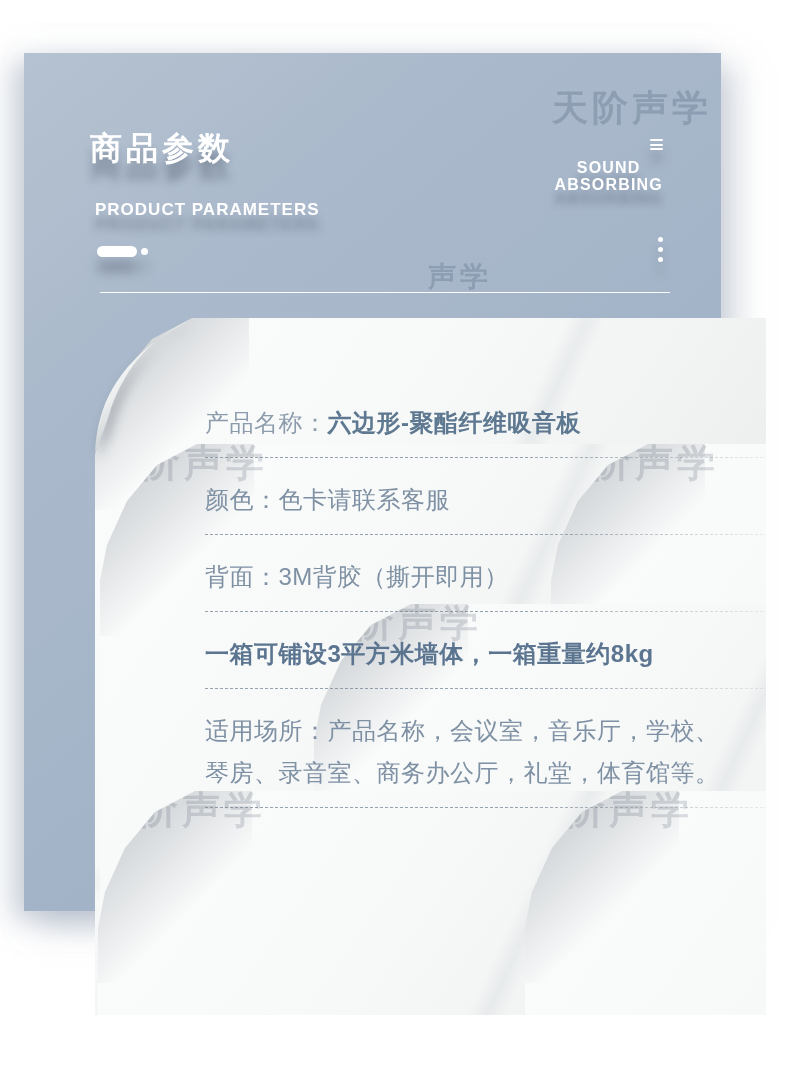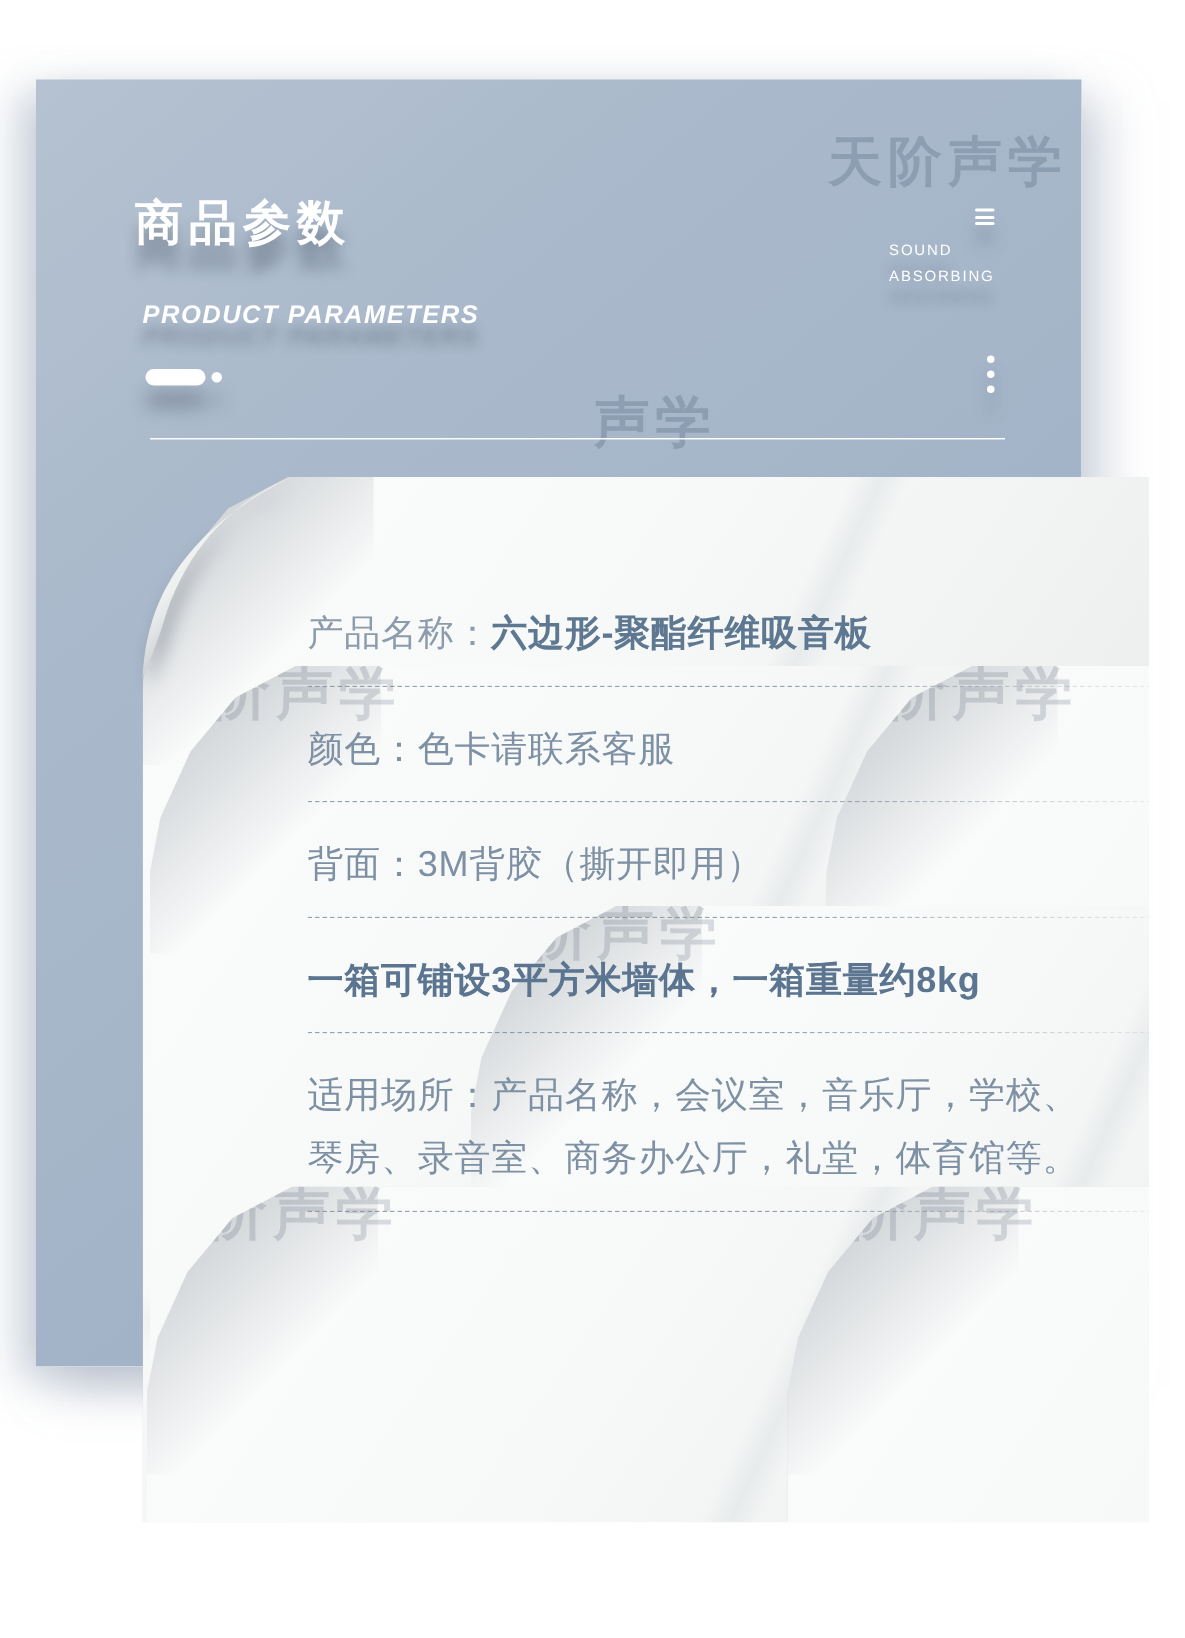--- a/index.html
+++ b/index.html
@@ -23,38 +23,37 @@
   .header-content{position:absolute;inset:0;}
   .poster-title{
     position:absolute;left:66px;top:78px;color:#ffffff;
     font-size:32px;font-weight:bold;letter-spacing:4px;line-height:1.1;
     text-shadow:0 17px 9px rgba(52,64,82,.40);
   }
   .poster-subtitle{
     position:absolute;left:71px;top:147px;color:#ffffff;
     font-size:17px;font-weight:bold;letter-spacing:1px;
     text-shadow:0 15px 8px rgba(52,64,82,.38);
-    font-style:italic;
   }
   .pill-row{
     position:absolute;left:73px;top:193px;display:flex;align-items:center;gap:4px;
     filter:drop-shadow(0 15px 6px rgba(52,64,82,.35));
   }
   .pill{width:40px;height:11px;border-radius:6px;background:#ffffff;}
   .pill-dot{width:7px;height:7px;border-radius:50%;background:#ffffff;}
   .header-rule{
     position:absolute;left:76px;top:239px;width:570px;height:1px;
     background:rgba(255,255,255,.95);
   }
   .menu-icon{position:absolute;right:58px;top:86px;width:13px;
     filter:drop-shadow(0 12px 5px rgba(52,64,82,.30));}
   .menu-icon i{display:block;height:2px;background:#ffffff;margin-bottom:2.5px;border-radius:1px;}
   .tagline{
-    position:absolute;right:58px;top:106px;text-align:left;color:#ffffff;
-    font-size:10px;font-weight:normal;letter-spacing:1.2px;line-height:17px;
+    position:absolute;right:58px;top:106px;text-align:center;color:#ffffff;
+    font-size:16px;font-weight:bold;letter-spacing:1.2px;line-height:17px;
     text-shadow:0 14px 7px rgba(52,64,82,.35);
   }
   .dots-icon{position:absolute;right:58px;top:184px;
     filter:drop-shadow(0 12px 5px rgba(52,64,82,.30));}
   .dots-icon i{display:block;width:5px;height:5px;border-radius:50%;background:#ffffff;margin:0 0 5px 0;}
 
   
   .paper{
     position:absolute;left:95px;top:318px;width:671px;height:697px;
     background:
@@ -89,21 +88,21 @@
   .line2:empty{display:none;}
 </style>
 </head>
 <body>
 
 <div class="stage">
 
   <div class="blue-card">
     <div class="wm-host" id="wm-blue">
         <div class="wm blue" style="left: 528px; top: 37px; font-size: 36px;">天阶声学</div>
-        <div class="wm blue" style="left: 372px; top: 210px; font-size: 37px;">声学</div>
+        <div class="wm blue" style="left: 404px; top: 210px; font-size: 28px;">声学</div>
       </div>
 
     <div class="header-content">
       <div class="poster-title">商品参数</div>
       <div class="poster-subtitle">PRODUCT PARAMETERS</div>
 
       <div class="pill-row">
         <div class="pill"></div>
         <div class="pill-dot"></div>
       </div>

